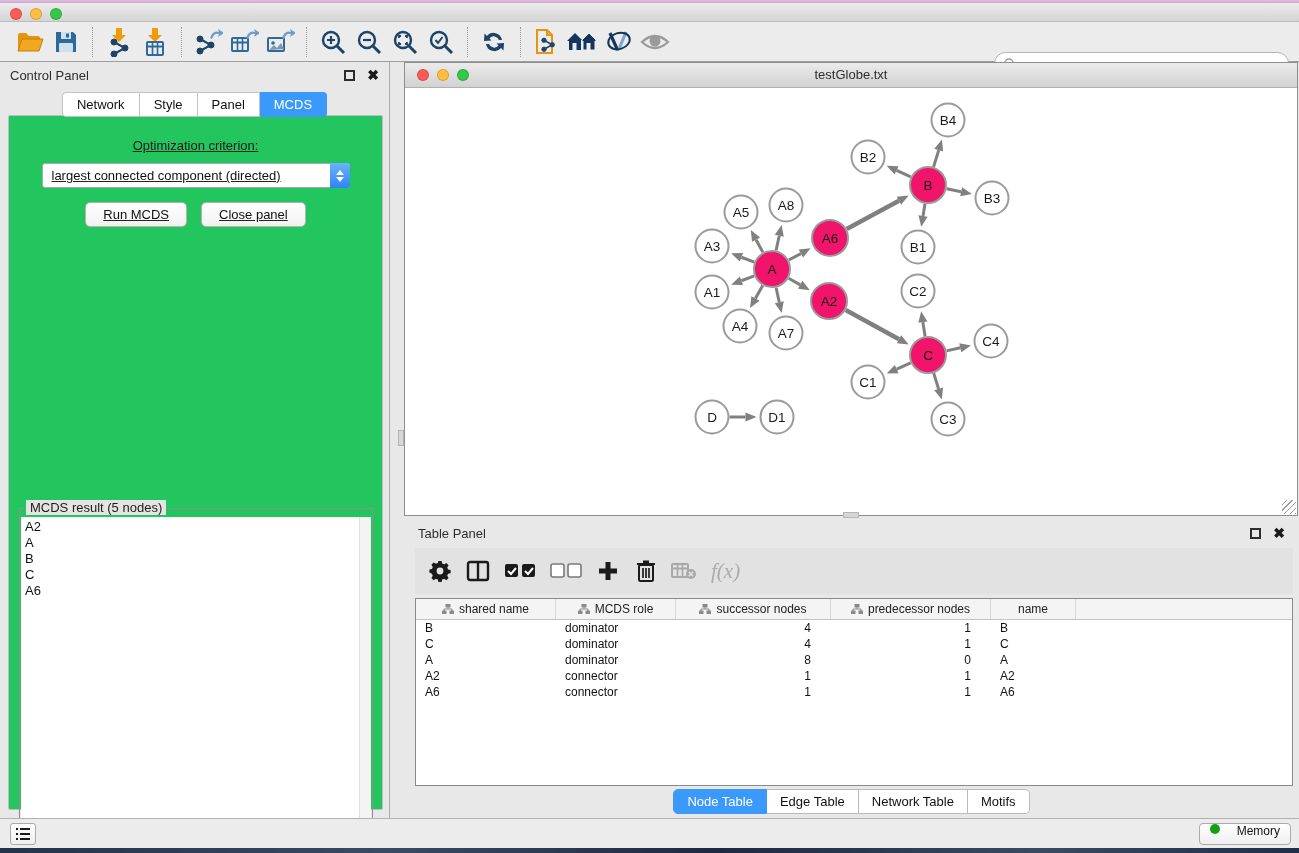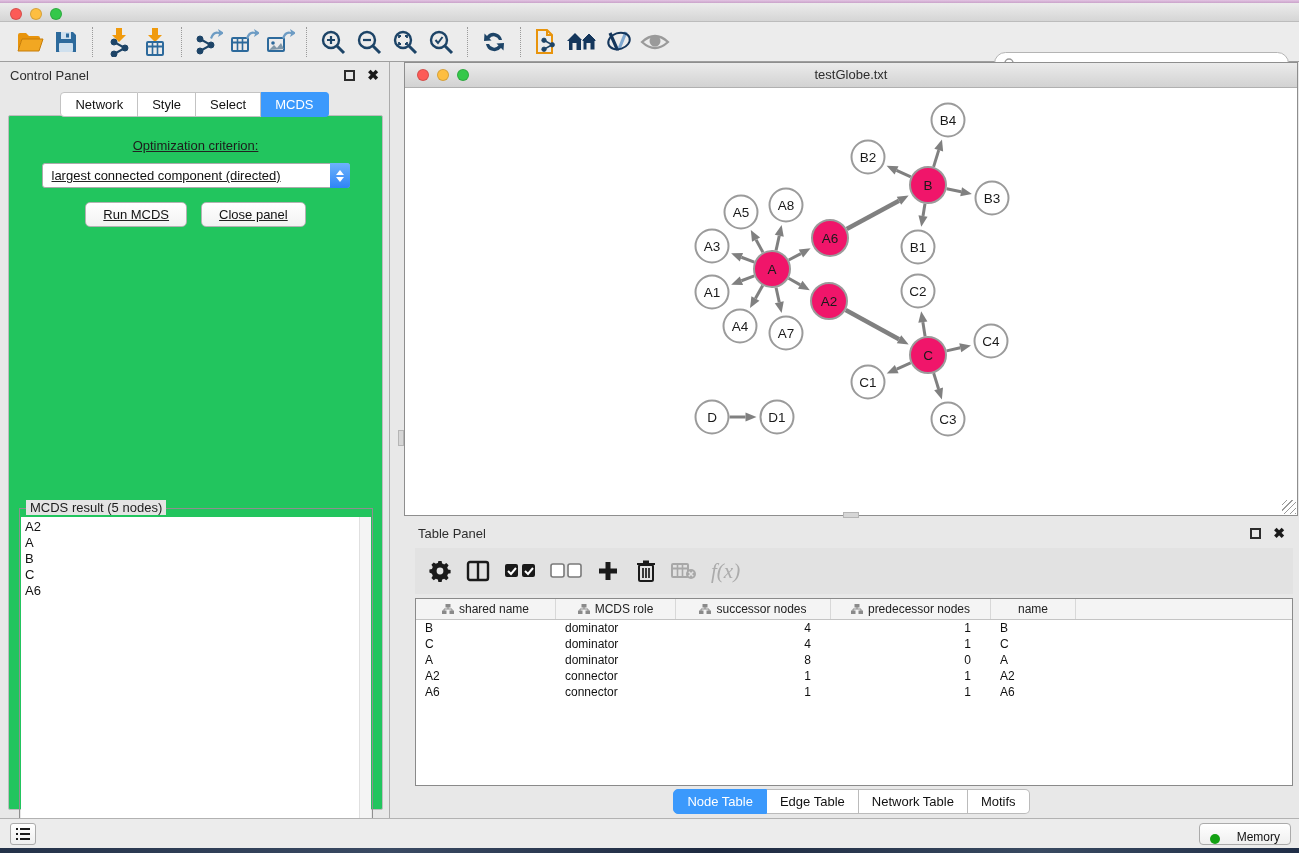--- a/index.html
+++ b/index.html
@@ -85,21 +85,21 @@
   .tp-tab { background:#fff; border:1px solid #bbb; border-left:none; padding:4px 13px; font-size:13px; color:#111; }
   .tp-tab:first-child { border-left:1px solid #bbb; border-radius:5px 0 0 5px; }
   .tp-tab:last-child { border-radius:0 5px 5px 0; }
   .tp-tab.selected { background:#3b99fc; border-color:#3b99fc; color:#fff; }
 
   
   .statusbar { position:absolute; left:0; top:818px; width:1299px; height:30px; background:#ececec; border-top:1px solid #b2b2b2; }
   .status-left-btn { position:absolute; left:10px; top:4px; width:26px; height:22px; background:linear-gradient(#fff,#efefef);
     border:1px solid #ababab; border-radius:3px; display:flex; align-items:center; justify-content:center; }
   .memory-btn { position:absolute; right:8px; top:4px; height:22px; background:linear-gradient(#fff,#efefef);
-    border:1px solid #ababab; border-radius:4px; display:flex; align-items:flex-end; gap:17px; padding:0 10px; font-size:12px; color:#111; }
+    border:1px solid #ababab; border-radius:4px; display:flex; align-items:flex-start; gap:17px; padding:0 10px; font-size:12px; color:#111; }
   .memory-dot { width:10px; height:10px; border-radius:50%; background:#13a113; }
   .wallpaper-bottom { position:absolute; left:0; top:848px; width:1299px; height:5px;
     background:linear-gradient(90deg,#243249,#3a4a63 30%,#1d2940 55%,#394a61 80%,#202e47); }
 </style>
 </head>
 <body>
 
 <svg width="0" height="0" style="position:absolute">
   <defs>
     <g id="share-glyph">
@@ -268,21 +268,21 @@
 <div class="control-panel">
   <div class="panel-header">
     <span>Control Panel</span>
     <span class="spacer"></span>
     <span class="float-btn"></span>
     <span class="close-btn">✖</span>
   </div>
   <div class="cp-tabs" id="cp-tabs">
       <div class="cp-tab">Network</div>
       <div class="cp-tab">Style</div>
-      <div class="cp-tab">Select</div>
+      <div class="cp-tab">Panel</div>
       <div class="cp-tab selected">MCDS</div>
     </div>
   <div class="cp-content">
     <div class="opt-label">Optimization criterion:</div>
     <div class="combo">
       <span class="combo-text">largest connected component (directed)</span>
       <span class="spinner">
           <span class="up"></span>
           <span class="down"></span>
         </span>

